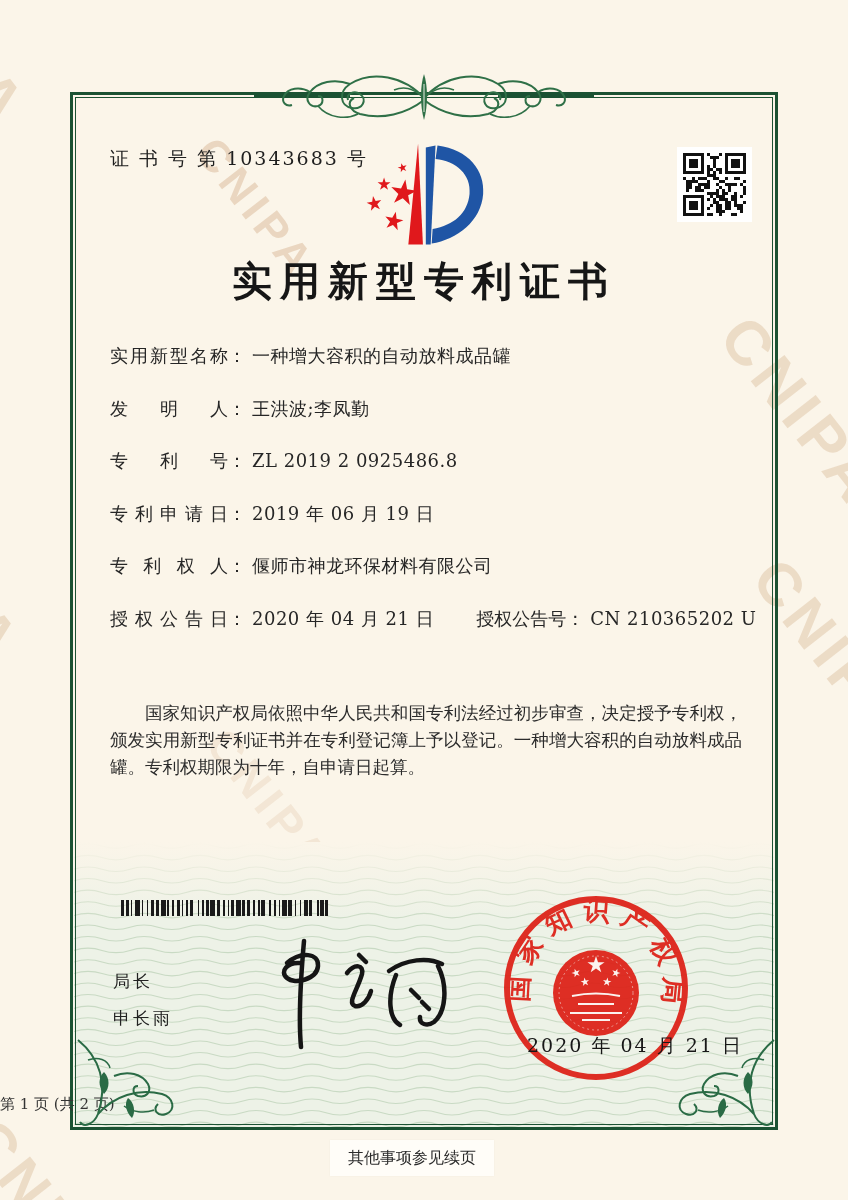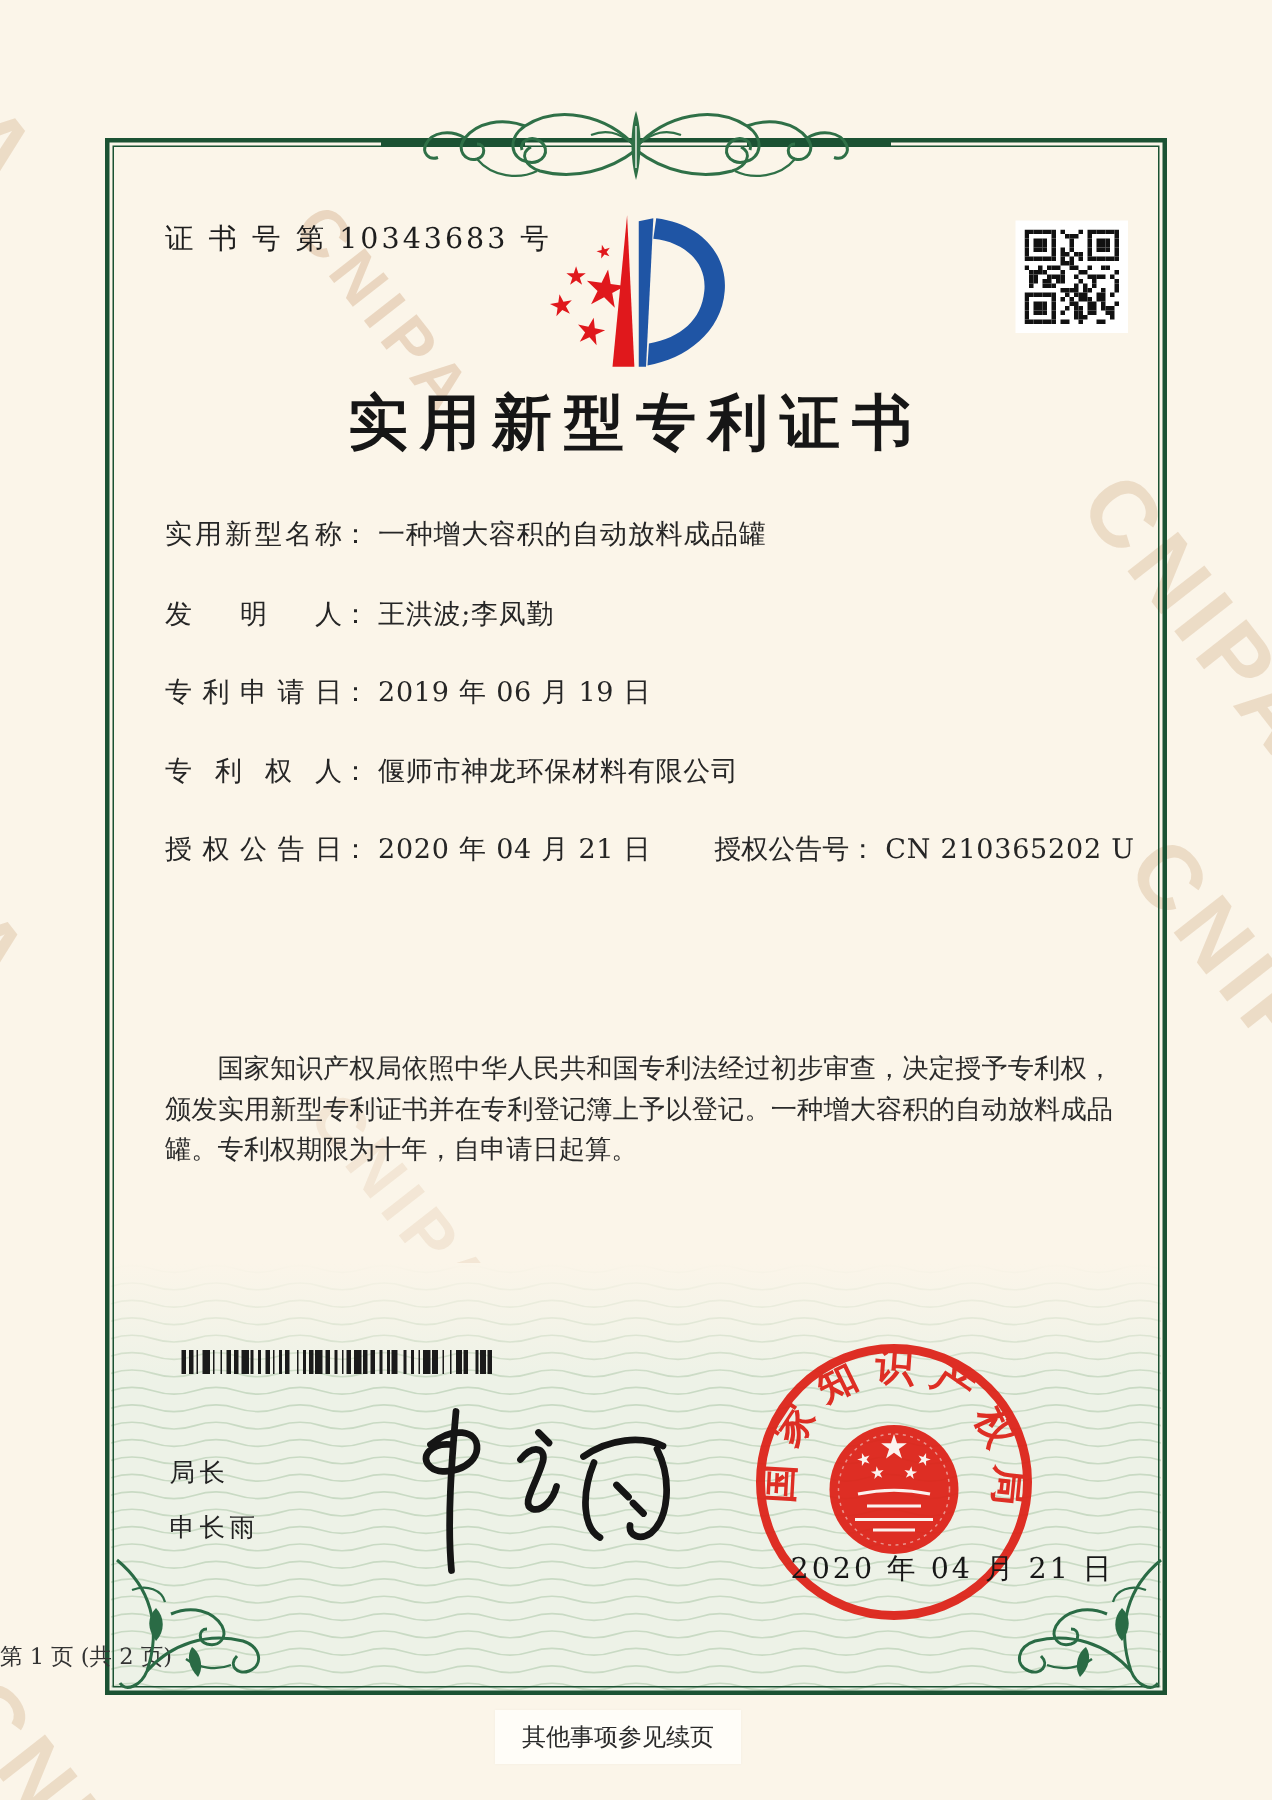--- a/index.html
+++ b/index.html
@@ -393,20 +393,23 @@
     <div class="page-title">实用新型专利证书</div>
 
     <div class="fields">
       <div class="frow">
         <span class="lab">实用新型名称</span><span class="colon">：</span><span class="val">一种增大容积的自动放料成品罐</span>
       </div>
       <div class="frow">
         <span class="lab">发明人</span><span class="colon">：</span><span class="val">王洪波;李凤勤</span>
       </div>
       <div class="frow">
+        <span class="lab">专利号</span><span class="colon">：</span><span class="val">ZL 2019 2 0925486.8</span>
+      </div>
+      <div class="frow">
         <span class="lab">专利申请日</span><span class="colon">：</span><span class="val">2019 年 06 月 19 日</span>
       </div>
       <div class="frow">
         <span class="lab">专利权人</span><span class="colon">：</span><span class="val">偃师市神龙环保材料有限公司</span>
       </div>
       <div class="frow">
         <span class="lab">授权公告日</span><span class="colon">：</span><span class="val">2020 年 04 月 21 日</span><span class="pair2"><span>授权公告号</span><span class="colon">：</span><span class="val">CN 210365202 U</span></span>
       </div>
     </div>
 

